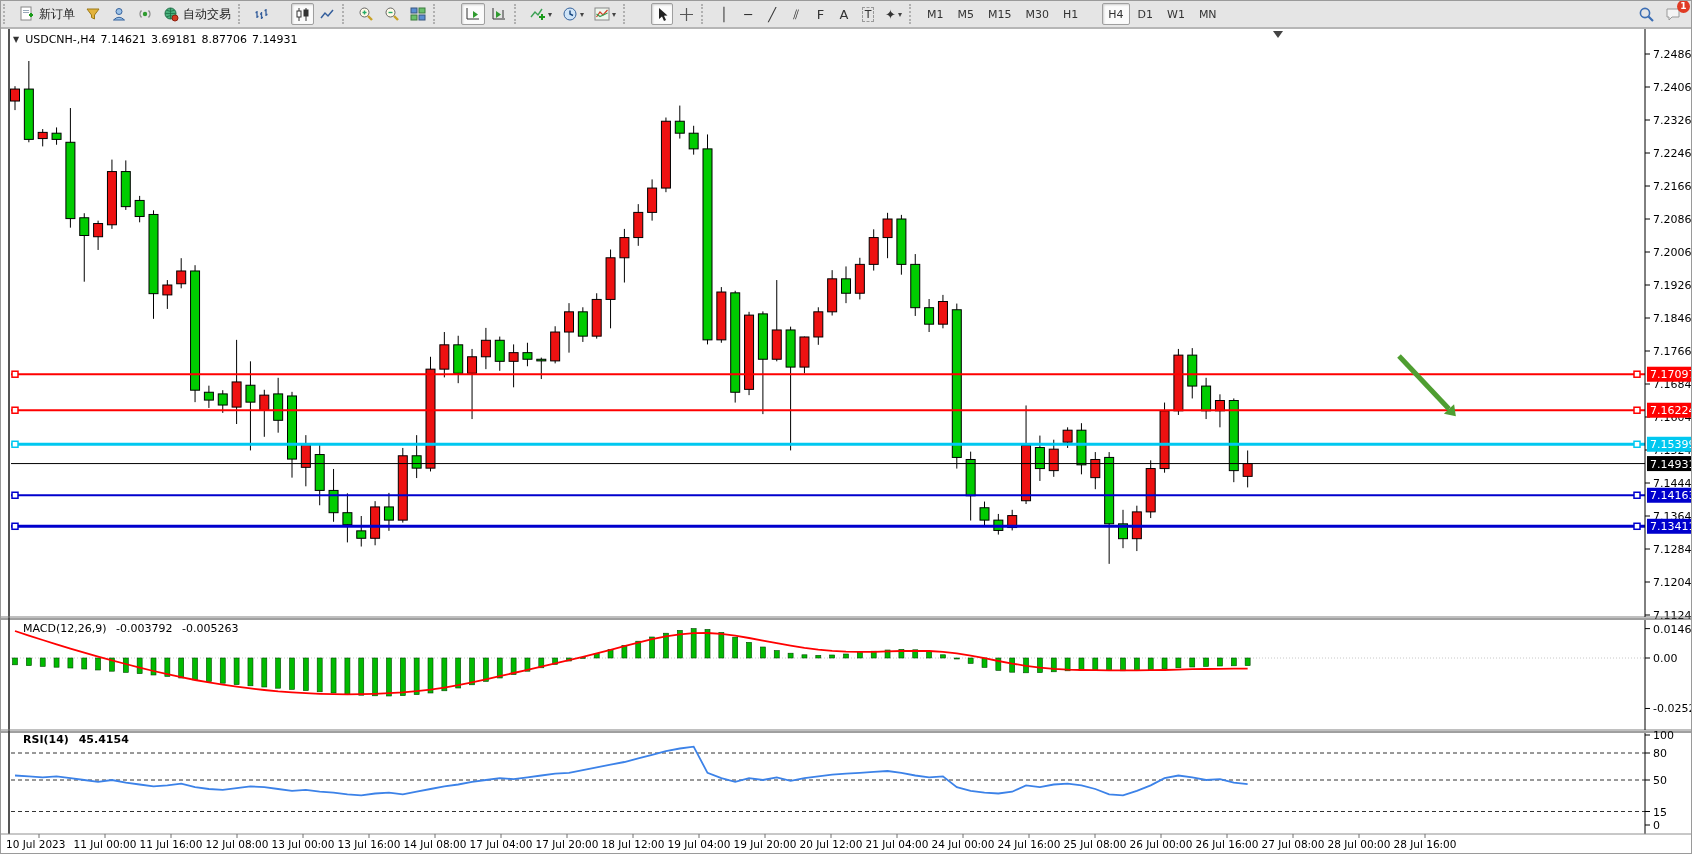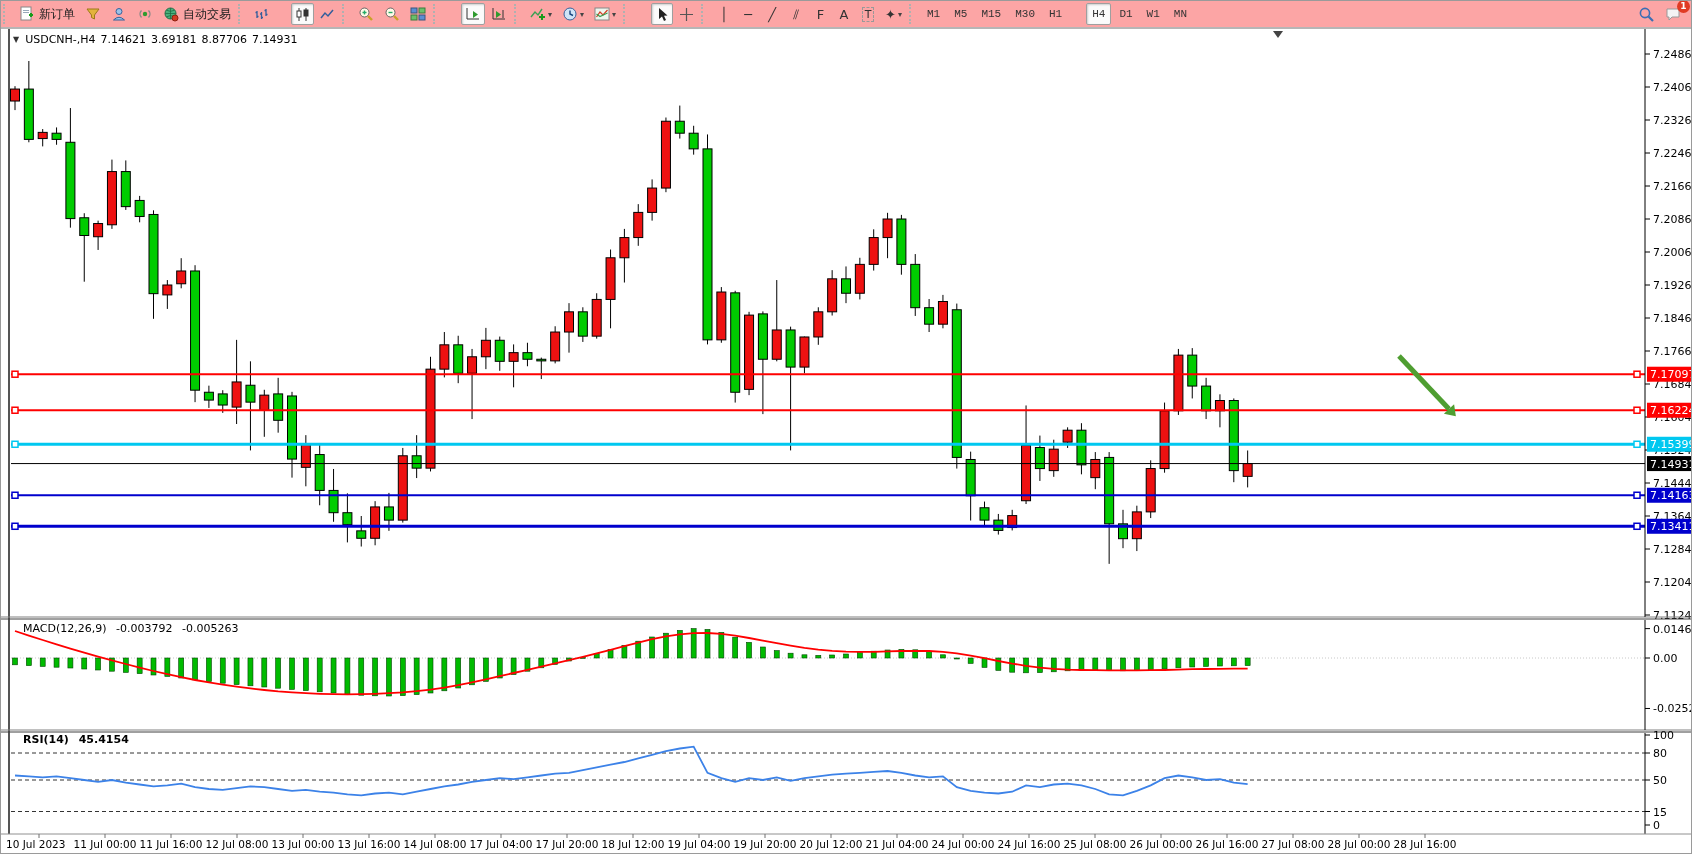--- a/index.html
+++ b/index.html
@@ -1,18 +1,18 @@
 <!DOCTYPE html>
 <html><head>
 <meta charset="utf-8">
 <style>
   html,body{margin:0;padding:0;background:#d8d8d8;font-family:"DejaVu Sans",sans-serif;}
   #app{position:relative;width:1692px;height:854px;background:#ffffff;overflow:hidden;border:1px solid #9a9a9a;box-sizing:border-box;}
   
-  #toolbar{position:absolute;left:0;top:0;width:1692px;height:27px;background:#fca5a5;border-bottom:1px solid #b6b6b6;display:flex;align-items:center;box-sizing:border-box;}
+  #toolbar{position:absolute;left:0;top:0;width:1692px;height:27px;background:#e5e5e5;border-bottom:1px solid #b6b6b6;display:flex;align-items:center;box-sizing:border-box;}
   .grip{width:7px;height:20px;margin:0 2px;border-left:2px dotted #b0b0b0;}
   .tbtn{height:22px;min-width:22px;display:flex;align-items:center;justify-content:center;padding:0 3px;margin:0 1px;border:1px solid transparent;border-radius:2px;font-size:12px;color:#222;cursor:default;box-sizing:border-box;white-space:nowrap;}
   .tbtn.pressed{border:1px solid #9f9f9f;background:#fbfbfb;box-shadow:inset 1px 1px 2px rgba(0,0,0,.18);margin-left:17px;}
   .tbtn .lab{margin-left:4px;font-size:12px;}
   .glyph{font-size:13px;line-height:13px;color:#333;}
   .dd{font-size:8px;color:#444;margin-left:2px;}
   .tf{font-size:11px;color:#333;padding:0 5px;}
   #right-icons{position:absolute;right:6px;top:2px;display:flex;align-items:center;}
   .badge{position:absolute;right:-5px;top:-4px;background:#e03b24;color:#fff;border-radius:8px;font-size:9px;min-width:13px;height:13px;line-height:13px;text-align:center;font-weight:bold;}
   
@@ -194,21 +194,21 @@
     <div class="tbtn">
         <span class="glyph" style="border:1px dashed #999;padding:0 2px;font-size:11px;">T</span>
       </div>
     <div class="tbtn">
         <span class="glyph">✦</span>
         <span class="dd">▾</span>
       </div>
 
     <div class="grip"></div>
 
-    <div id="tf-group" style="display: flex; font-family: Liberation Mono, monospace;">
+    <div id="tf-group" style="display: flex;">
         <div class="tbtn tf">M1</div>
         <div class="tbtn tf">M5</div>
         <div class="tbtn tf">M15</div>
         <div class="tbtn tf">M30</div>
         <div class="tbtn tf">H1</div>
         <div class="tbtn tf pressed">H4</div>
         <div class="tbtn tf">D1</div>
         <div class="tbtn tf">W1</div>
         <div class="tbtn tf">MN</div>
       </div>

